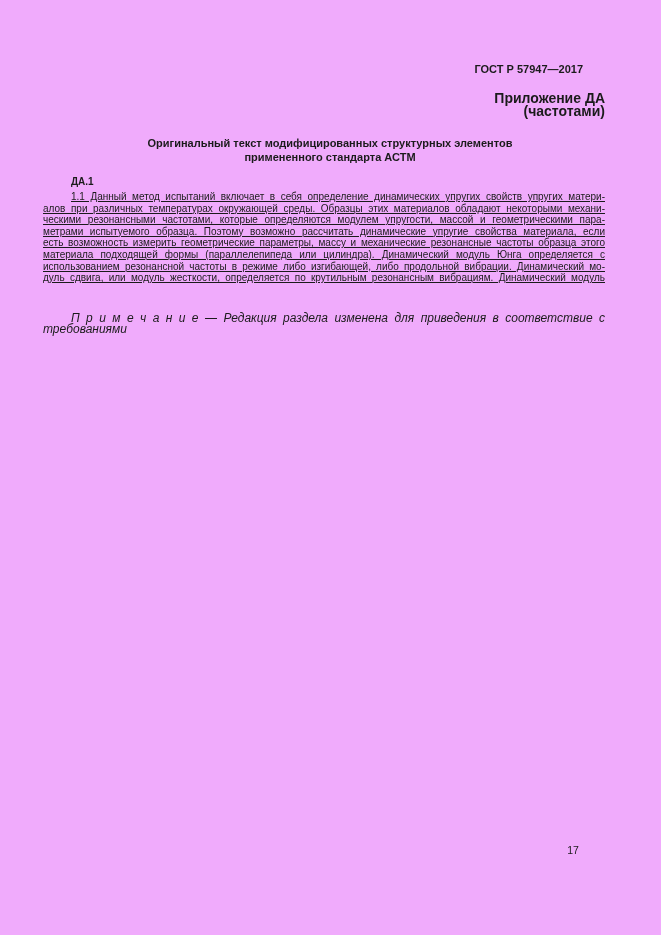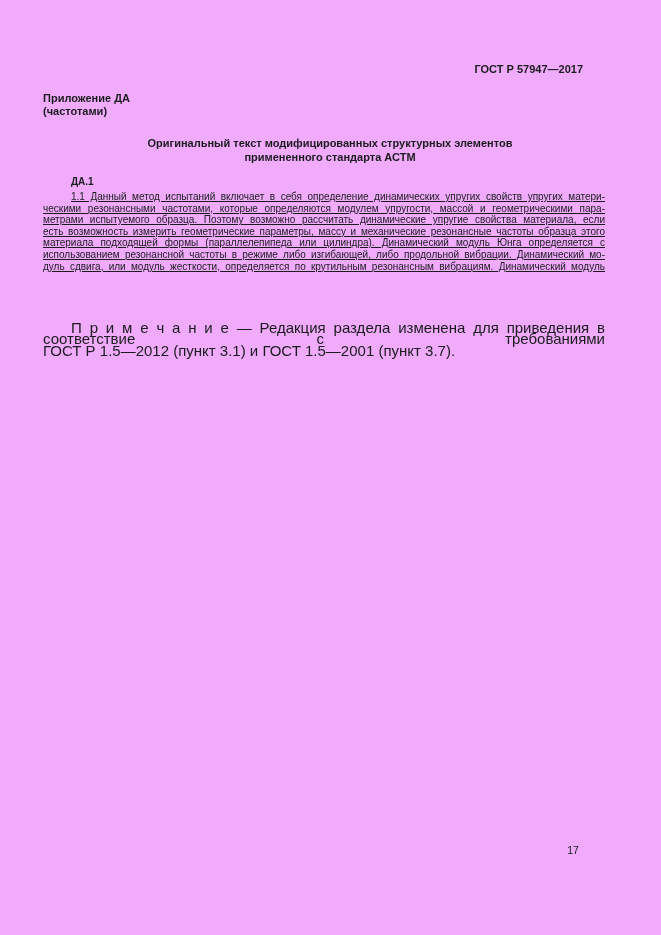--- a/index.html
+++ b/index.html
@@ -30,23 +30,23 @@
     text-align: right;
     font-weight: bold;
     font-size: 11px;
     line-height: 12px;
   }
   .appendix {
     position: absolute;
     top: 92px;
     left: 0;
     right: 0;
-    text-align: left;
+    text-align: right;
     font-weight: bold;
-    font-size: 11px;
+    font-size: 14px;
     line-height: 13px;
   }
   .section-title {
     position: absolute;
     top: 136px;
     left: 12px;
     right: 0;
     text-align: center;
     font-weight: bold;
     font-size: 11px;
@@ -65,25 +65,26 @@
     position: absolute;
     top: 191px;
     left: 0;
     right: 0;
     font-size: 10px;
     line-height: 11.6px;
     text-decoration: underline;
   }
   .note {
     position: absolute;
-    top: 322px;
+    top: 313px;
     left: 0;
     right: 0;
-    font-size: 15px;
+    font-size: 12px;
     line-height: 11.3px;
+    font-style: italic;
   }
   .jline {
     text-align: justify;
     text-align-last: justify;
     white-space: normal;
   }
   .jline.last {
     text-align-last: left;
   }
   .indent {
@@ -114,29 +115,29 @@
 
     <div class="section-title">
       <div>Оригинальный текст модифицированных структурных элементов</div>
       <div>примененного стандарта АСТМ</div>
     </div>
 
     <div class="clause-label">ДА.1</div>
 
     <div class="paragraph">
       <div class="jline indent">1.1 Данный метод испытаний включает в себя определение динамических упругих свойств упругих матери-</div>
+      <div class="jline">алов при различных температурах окружающей среды. Образцы этих материалов обладают некоторыми механи-</div>
       <div class="jline">ческими резонансными частотами, которые определяются модулем упругости, массой и геометрическими пара-</div>
       <div class="jline">метрами испытуемого образца. Поэтому возможно рассчитать динамические упругие свойства материала, если</div>
       <div class="jline">есть возможность измерить геометрические параметры, массу и механические резонансные частоты образца этого</div>
       <div class="jline">материала подходящей формы (параллелепипеда или цилиндра). Динамический модуль Юнга определяется с</div>
       <div class="jline">использованием резонансной частоты в режиме либо изгибающей, либо продольной вибрации. Динамический мо-</div>
       <div class="jline">дуль сдвига, или модуль жесткости, определяется по крутильным резонансным вибрациям. Динамический модуль</div>
     </div>
 
     <div class="note">
       <div class="jline indent">П р и м е ч а н и е — Редакция раздела изменена для приведения в соответствие с требованиями</div>
-      <div class="jline last">ГОСТ Р 1.5—2012 (пункт 3.1) и ГОСТ 1.5—2001 (пункт 3.7).</div>
     </div>
 
   </div>
 
   <div class="page-number">17</div>
 </div>
 
 </body></html>

